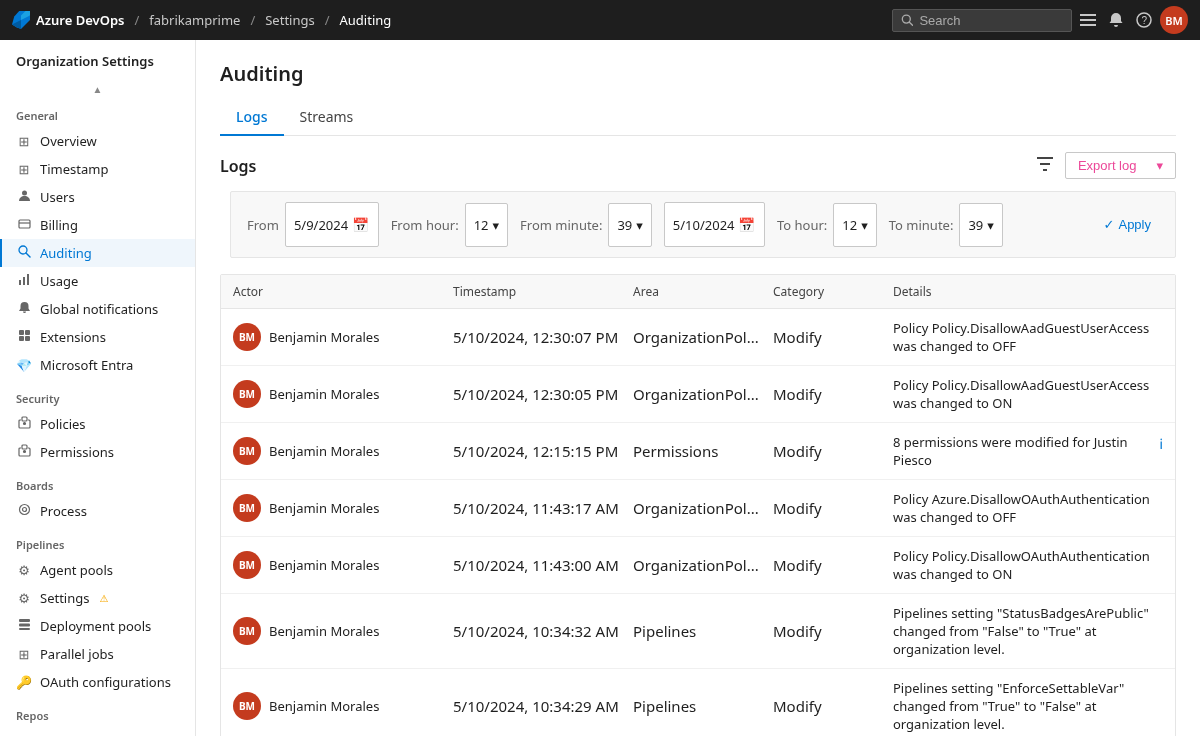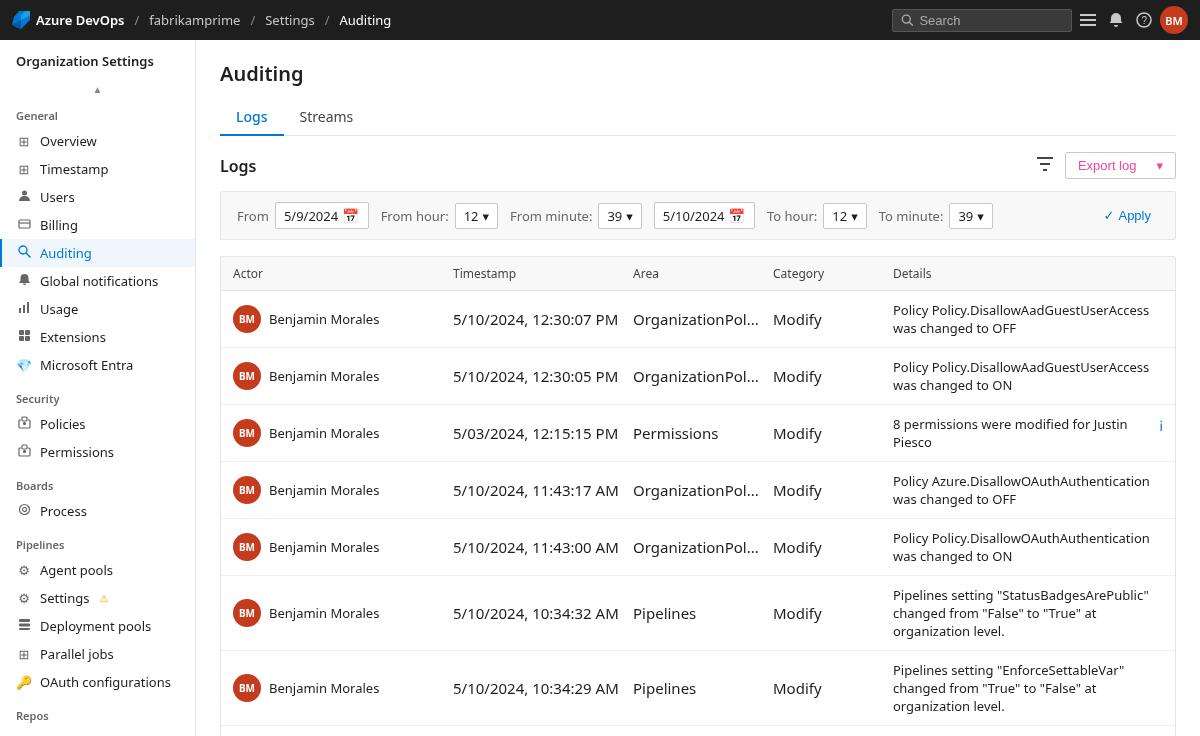--- a/index.html
+++ b/index.html
@@ -46,24 +46,24 @@
     .content { padding: 16px 24px; }
 
     
     .logs-header { display: flex; align-items: center; justify-content: space-between; margin-bottom: 12px; }
     .logs-title { font-size: 16px; font-weight: 600; }
     .logs-actions { display: flex; align-items: center; gap: 8px; }
     .filter-btn { background: none; border: none; cursor: pointer; color: #444; font-size: 16px; padding: 4px; }
     .export-btn { display: flex; align-items: center; gap: 20px; background: #fff; border: 1px solid #c8c8c8; border-radius: 2px; padding: 5px 12px; cursor: pointer; font-size: 13px; color: #ec4899; }
 
     
-    .filter-bar { background: #f8f8f8; border: 1px solid #e5e5e5; border-radius: 2px; padding: 10px 16px; margin-bottom: 16px; display: flex; align-items: center; gap: 12px; flex-wrap: wrap; }
+    .filter-bar { background: #f8f8f8; border: 1px solid #e5e5e5; border-radius: 2px; padding: 10px 16px; margin-bottom: 16px; display: flex; align-items: center; gap: 12px; flex-wrap: wrap; margin-left: 10px; }
     .filter-group { display: flex; align-items: center; gap: 6px; font-size: 13px; }
     .filter-label { color: #666; }
-    .filter-value { display: flex; align-items: center; gap: 4px; border: 1px solid #c8c8c8; border-radius: 2px; padding: 3px 8px; background: #fff; cursor: pointer; font-size: 13px; }
+    .filter-value { display: flex; align-items: center; gap: 4px; border: 1px solid #c8c8c8; border-radius: 2px; padding: 12px 8px; background: #fff; cursor: pointer; font-size: 13px; }
     .apply-btn { display: flex; align-items: center; gap: 4px; background: none; border: none; cursor: pointer; color: #0078d4; font-size: 13px; font-weight: 500; margin-left: auto; padding: 4px 8px; }
     .calendar-icon { font-size: 14px; color: #666; cursor: pointer; }
 
     
     .table-container { border: 1px solid #e5e5e5; border-radius: 2px; overflow: hidden; }
     .table-header { display: grid; grid-template-columns: 220px 180px 140px 120px 1fr; background: #f8f8f8; border-bottom: 1px solid #e5e5e5; padding: 8px 12px; }
     .th { font-size: 12px; font-weight: 400; color: #444; }
     .table-row { display: grid; grid-template-columns: 220px 180px 140px 120px 1fr; padding: 10px 12px; border-bottom: 1px solid #f0f0f0; align-items: center; }
     .table-row:last-child { border-bottom: none; }
     .actor-cell { display: flex; align-items: center; gap: 8px; }
@@ -169,34 +169,34 @@
           <svg width="13" height="13" viewBox="0 0 13 13" fill="none">
               <circle cx="5" cy="5" r="4" stroke="#0078d4" stroke-width="1.3"></circle>
               <path d="M8 8L12 12" stroke="#0078d4" stroke-width="1.5" stroke-linecap="round"></path>
             </svg>
         </span>
         <span>Auditing</span>
       </div>
       <div class="sidebar-item">
         <span class="sidebar-icon">
           <svg width="13" height="13" viewBox="0 0 13 13" fill="#666">
-              <path d="M6.5 1a4 4 0 0 0-4 4v2.5L1 10h11l-1.5-2.5V5a4 4 0 0 0-4-4zm0 11a1.5 1.5 0 0 0 1.5-1.5h-3A1.5 1.5 0 0 0 6.5 12z"></path>
-            </svg>
-        </span>
-        <span>Global notifications</span>
-      </div>
-      <div class="sidebar-item">
-        <span class="sidebar-icon">
-          <svg width="13" height="13" viewBox="0 0 13 13" fill="#666">
               <rect x="1" y="7" width="2" height="5"></rect>
               <rect x="5" y="4" width="2" height="8"></rect>
               <rect x="9" y="1" width="2" height="11"></rect>
             </svg>
         </span>
         <span>Usage</span>
+      </div>
+      <div class="sidebar-item">
+        <span class="sidebar-icon">
+          <svg width="13" height="13" viewBox="0 0 13 13" fill="#666">
+              <path d="M6.5 1a4 4 0 0 0-4 4v2.5L1 10h11l-1.5-2.5V5a4 4 0 0 0-4-4zm0 11a1.5 1.5 0 0 0 1.5-1.5h-3A1.5 1.5 0 0 0 6.5 12z"></path>
+            </svg>
+        </span>
+        <span>Global notifications</span>
       </div>
       <div class="sidebar-item">
         <span class="sidebar-icon">
           <svg width="13" height="13" viewBox="0 0 13 13" fill="#666">
               <rect x="1" y="1" width="5" height="5" rx="1"></rect>
               <rect x="7" y="1" width="5" height="5" rx="1"></rect>
               <rect x="1" y="7" width="5" height="5" rx="1"></rect>
               <rect x="7" y="7" width="5" height="5" rx="1"></rect>
             </svg>
         </span>
@@ -395,21 +395,21 @@
     <div class="td-details">
       <span>Policy Policy.DisallowAadGuestUserAccess was changed to ON</span>
 
     </div>
   </div>
             <div class="table-row">
     <div class="actor-cell">
       <div class="avatar">BM</div>
       <span class="actor-name">Benjamin Morales</span>
     </div>
-    <div class="td">5/03/2024, 12:15:15 PM</div>
+    <div class="td">5/10/2024, 12:15:15 PM</div>
     <div class="td">Permissions</div>
     <div class="td">Modify</div>
     <div class="td-details">
       <span>8 permissions were modified for Justin Piesco</span>
       <span class="info-icon">ℹ</span>
     </div>
   </div>
             <div class="table-row">
     <div class="actor-cell">
       <div class="avatar">BM</div>

